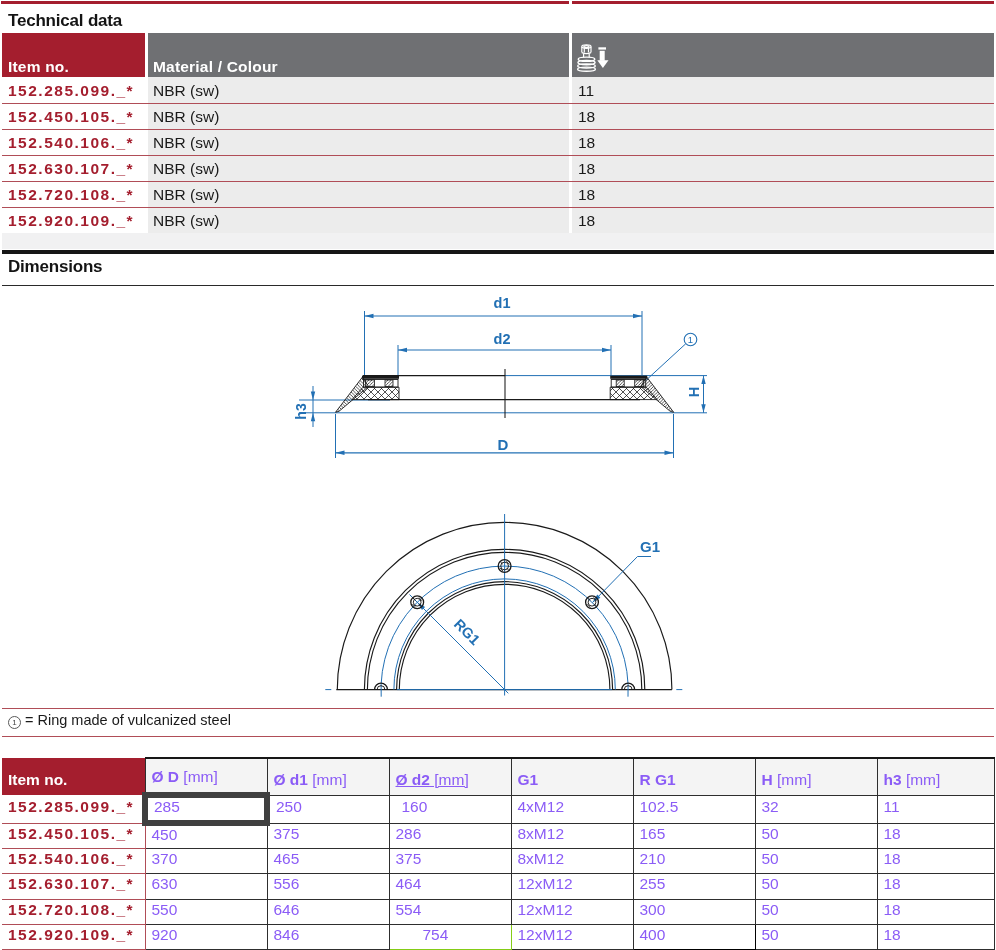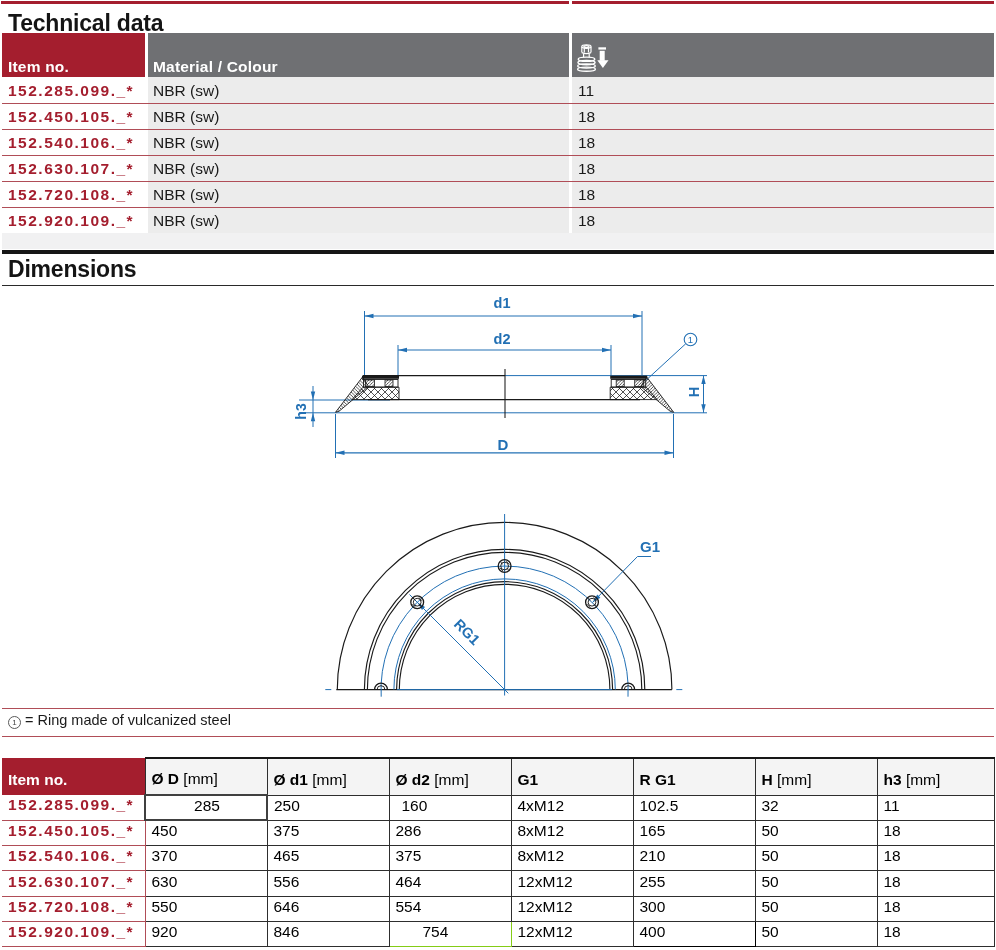--- a/index.html
+++ b/index.html
@@ -1,24 +1,24 @@
 <!DOCTYPE html>
 <html><head>
 <meta charset="utf-8">
 <style>
 html,body{margin:0;padding:0;background:#fff;}
 body{width:996px;height:950px;position:relative;font-family:"Liberation Sans",sans-serif;overflow:hidden;}
 .abs{position:absolute;}
-.h1{font-size:23px;line-height:1;font-weight:bold;color:#141414;letter-spacing:-0.2px;}
+.h1{font-size:17px;line-height:1;font-weight:bold;color:#141414;letter-spacing:-0.2px;}
 .wtxt{color:#fff;font-weight:bold;font-size:15.5px;line-height:1;letter-spacing:0.2px;}
 .sep{position:absolute;height:1px;background:#B04D57;}
 .rowtxt{font-size:15.5px;line-height:1;color:#1a1a1a;}
 .itemtxt{font-size:15.5px;line-height:1;font-weight:bold;color:#A41E2E;letter-spacing:1.5px;}
 table.bt{border-collapse:collapse;table-layout:fixed;}
-table.bt td{padding:0 4px 4px 6px;font-size:15.5px;color:#000000;vertical-align:middle;overflow:hidden;white-space:nowrap;}
+table.bt td{padding:0 4px 4px 6px;font-size:15.5px;color:#8b5cf6;vertical-align:middle;overflow:hidden;white-space:nowrap;}
 </style>
 </head>
 <body>
 
 <div class="abs" style="left:1px;top:1px;width:568px;height:3px;background:#A41E2E;"></div>
 <div class="abs" style="left:571.5px;top:1px;width:422.5px;height:3px;background:#A41E2E;"></div>
 
 <div class="abs h1" style="left:8px;top:11.7px;">Technical data</div>
 
 <div class="abs" style="left:2px;top:33px;width:143px;height:44px;background:#A41E2E;"></div>
@@ -78,29 +78,29 @@
         <col style="width:122px">
         <col style="width:122px">
         <col style="width:122px">
         <col style="width:117px">
       </colgroup>
 <tbody>
         <tr style="height:37.5px;">
   <td style="background:#A41E2E;color:#fff;font-weight:bold;vertical-align:bottom;padding-bottom:6px;">Item no.</td>
   <td class="bh" style="background:#F4F4F4;border:1px solid #2e2e2e;border-top:2px solid #161616;vertical-align:bottom;padding-bottom:6px;"><b>Ø D</b> [mm]</td>
   <td style="background:#F4F4F4;border:1px solid #2e2e2e;border-top:2px solid #161616;vertical-align:bottom;padding-bottom:6px;"><b>Ø d1</b> [mm]</td>
-  <td style="background:#F4F4F4;border:1px solid #2e2e2e;border-top:2px solid #161616;vertical-align:bottom;padding-bottom:6px;"><b>Ø d2</b> [mm]</td>
+  <td style="background:#F4F4F4;border:1px solid #2e2e2e;border-top:2px solid #161616;vertical-align:bottom;padding-bottom:6px;text-decoration:underline;"><b>Ø d2</b> [mm]</td>
   <td style="background:#F4F4F4;border:1px solid #2e2e2e;border-top:2px solid #161616;vertical-align:bottom;padding-bottom:6px;"><b>G1</b></td>
   <td style="background:#F4F4F4;border:1px solid #2e2e2e;border-top:2px solid #161616;vertical-align:bottom;padding-bottom:6px;"><b>R G1</b></td>
   <td style="background:#F4F4F4;border:1px solid #2e2e2e;border-top:2px solid #161616;vertical-align:bottom;padding-bottom:6px;"><b>H</b> [mm]</td>
   <td style="background:#F4F4F4;border:1px solid #2e2e2e;border-top:2px solid #161616;vertical-align:bottom;padding-bottom:6px;"><b>h3</b> [mm]</td>
 </tr>
 <tr style="height:25.3px;">
           <td class="c1" style="color:#A41E2E;font-weight:bold;letter-spacing:1.5px;border-bottom:1px solid #B04D57;border-right:1px solid #B04D57;">152.285.099._*</td>
-          <td style="border:2px solid #404040;text-align:center;">285</td>
+          <td style="border:6px solid #404040;">285</td>
           <td style="border:1px solid #2e2e2e;">250</td>
           <td style="border:1px solid #2e2e2e;padding-left:12px;">160</td>
           <td style="border:1px solid #2e2e2e;">4xM12</td>
           <td style="border:1px solid #2e2e2e;">102.5</td>
           <td style="border:1px solid #2e2e2e;">32</td>
           <td style="border:1px solid #2e2e2e;">11</td>
         </tr>
 <tr style="height:25.3px;">
           <td class="c1" style="color:#A41E2E;font-weight:bold;letter-spacing:1.5px;border-bottom:1px solid #B04D57;border-right:1px solid #B04D57;">152.450.105._*</td>
           <td style="border:1px solid #2e2e2e;">450</td>

